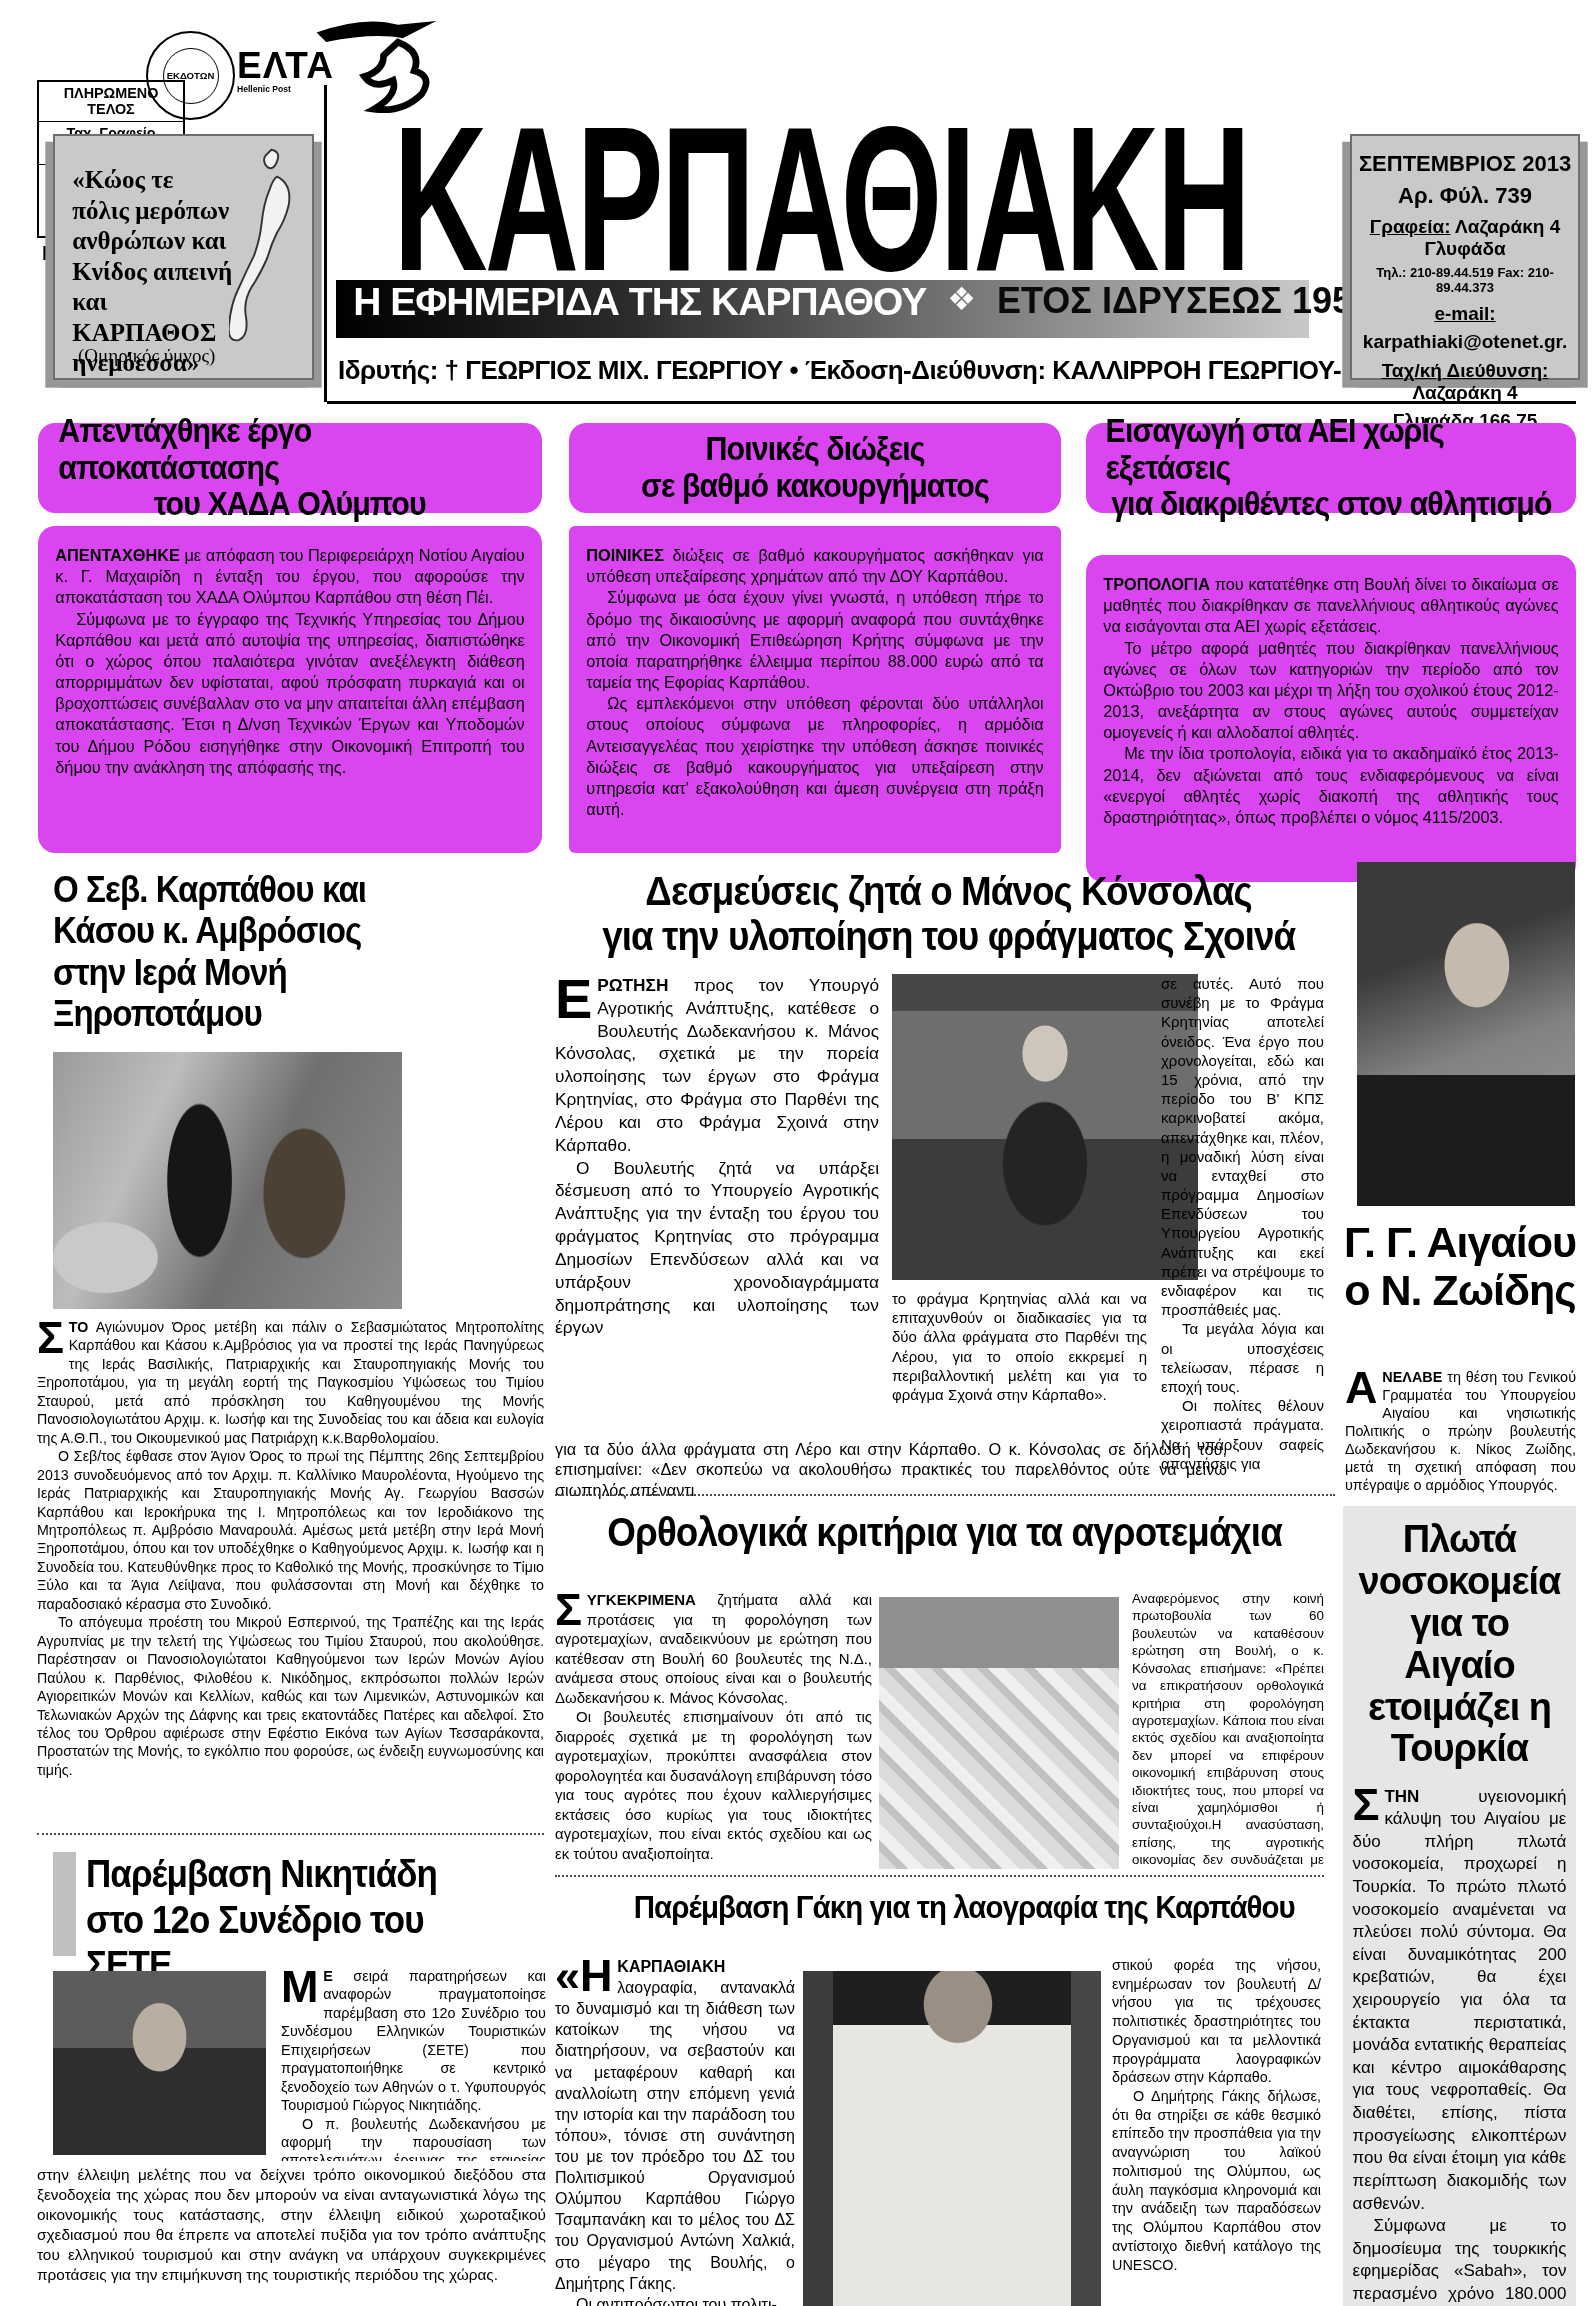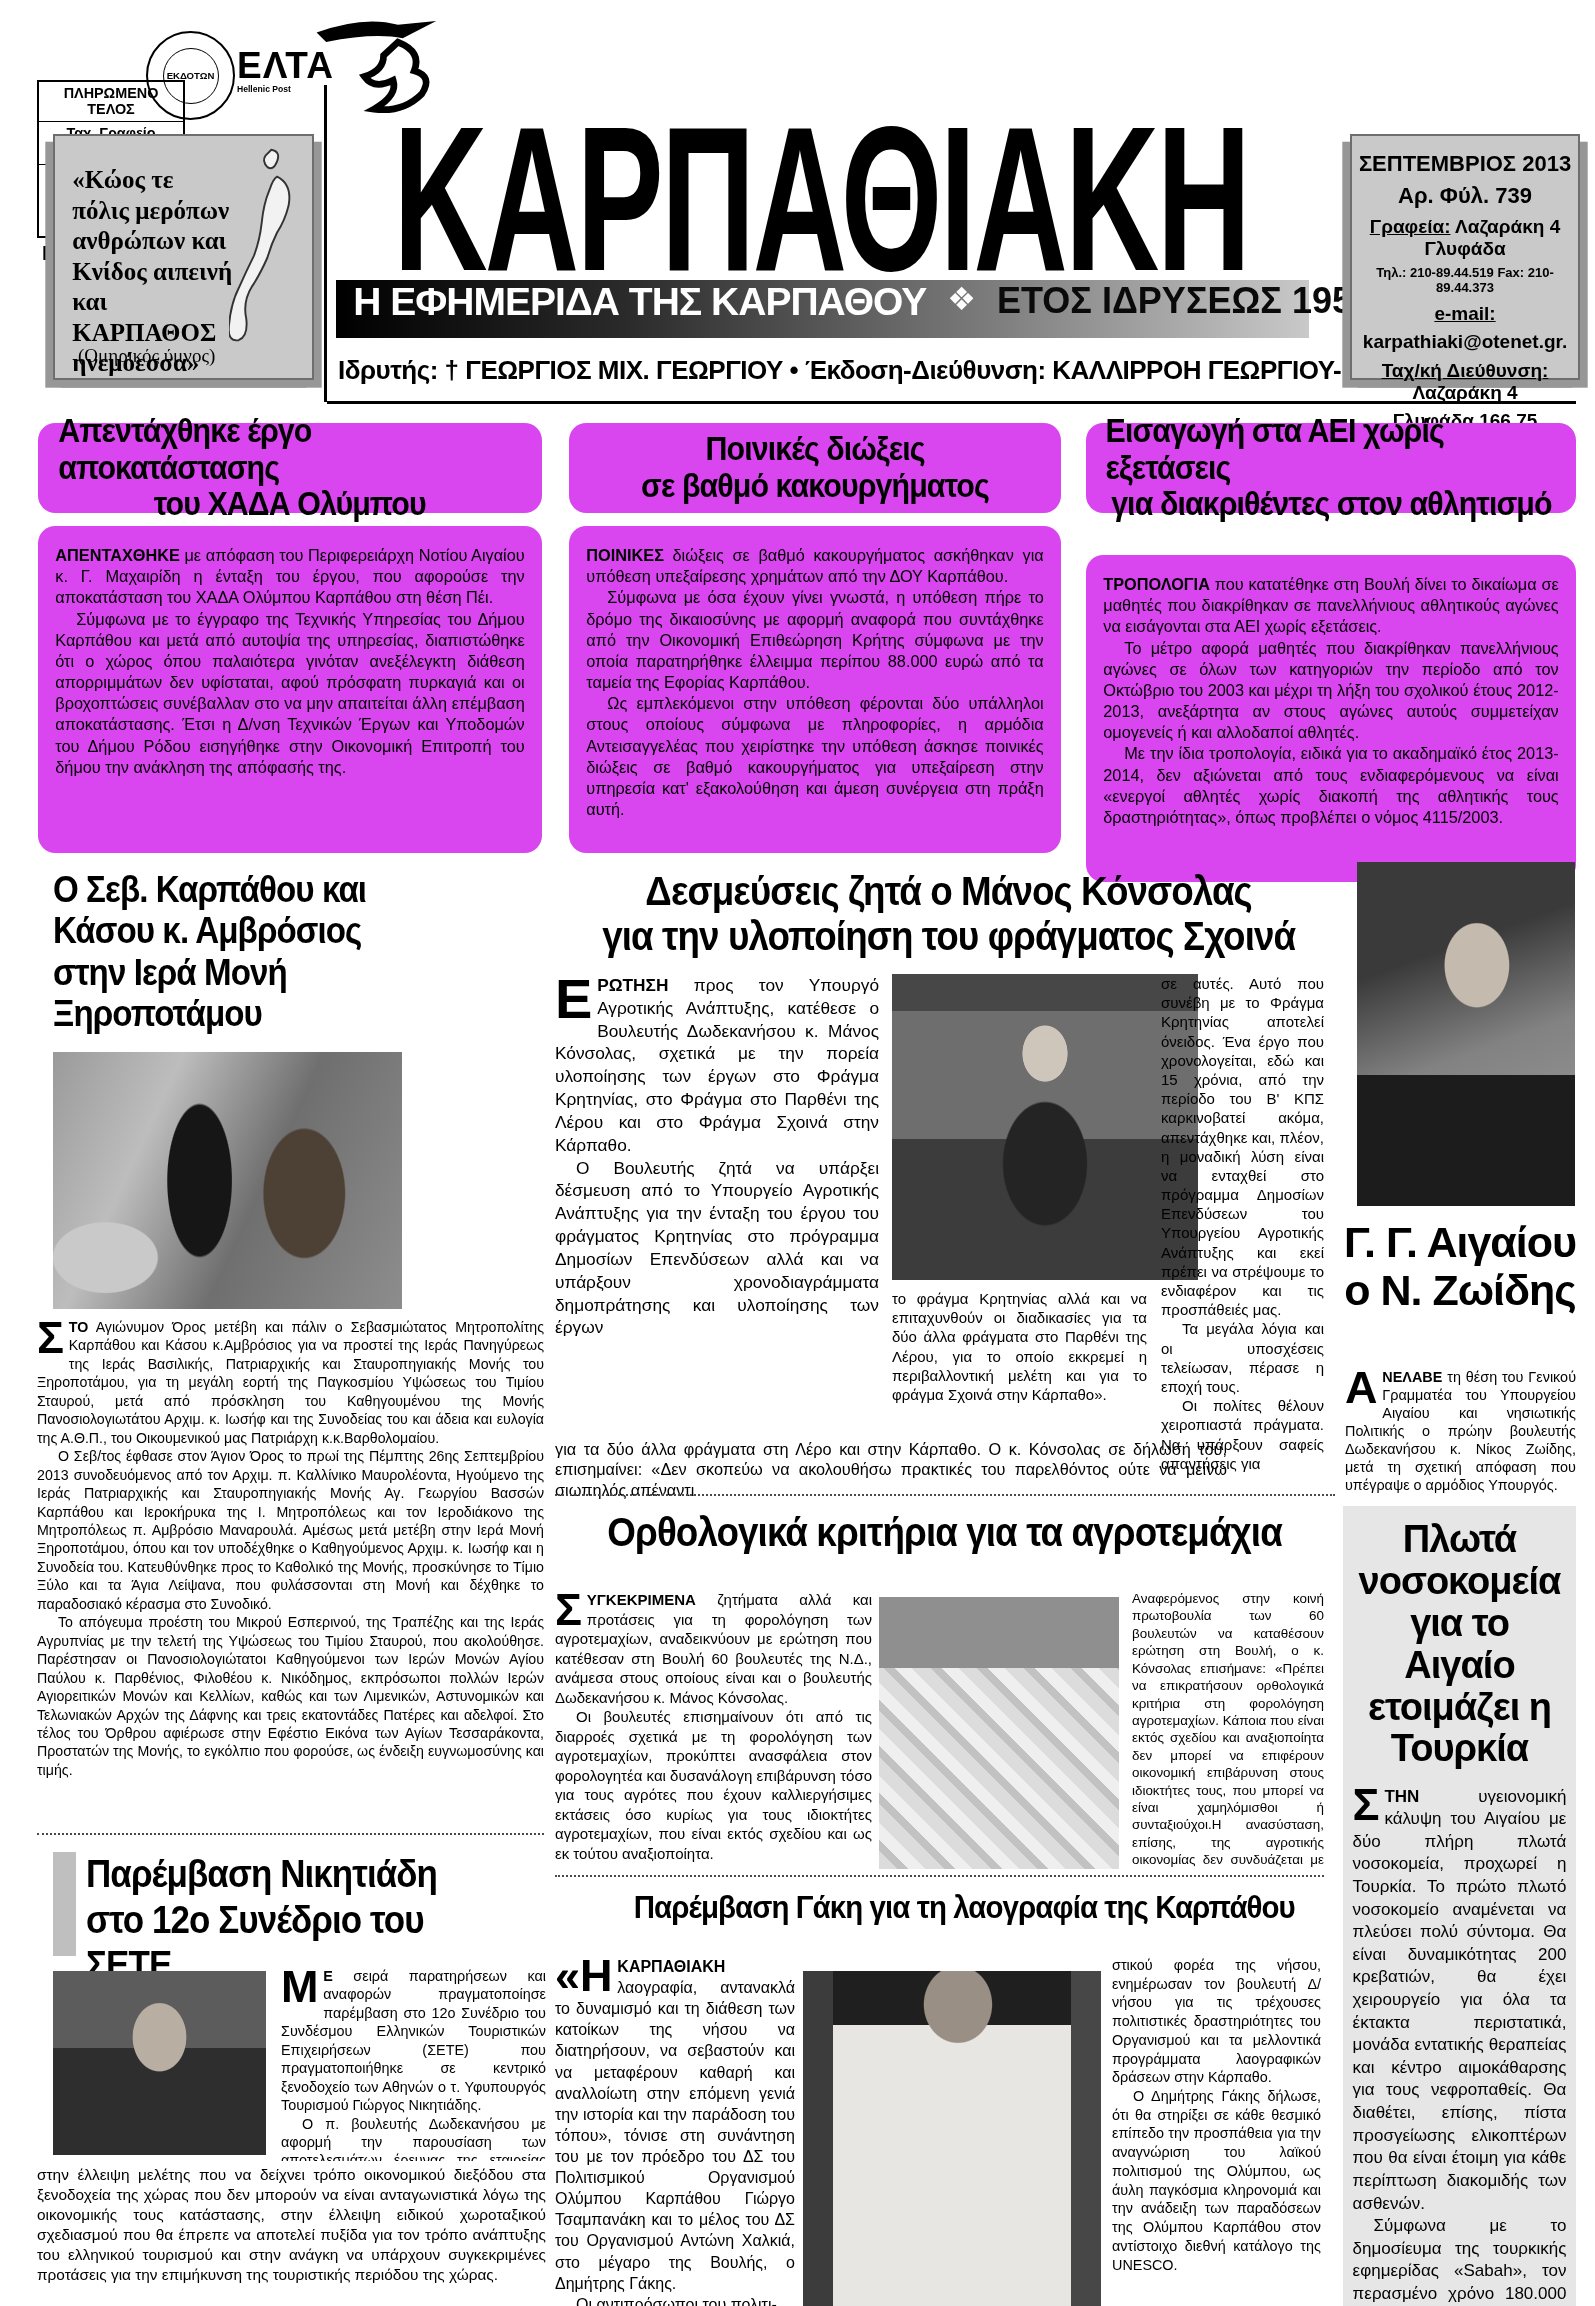--- a/index.html
+++ b/index.html
@@ -52,21 +52,21 @@
   #issuebox .d2{font-size:22px;margin-top:5.8px;}
   #issuebox .ln{font-size:19px;margin-top:6.7px;line-height:1.15;}
   #issuebox .sm{font-size:13px;}
   #issuebox u{text-decoration:underline;}
   
   #a1-head{left:38px;top:423px;width:504px;height:90px;}
   #a2-head{left:569px;top:423px;width:492px;height:90px;}
   #a3-head{left:1086px;top:423px;width:490px;height:90px;}
   .hbox{display:flex;flex-direction:column;align-items:center;justify-content:center;font-size:33px;line-height:1.12;}
   #a1-body{left:38px;top:526px;width:504px;height:327px;padding:19px 17.3px;box-sizing:border-box;font-size:16.3px;line-height:1.3;overflow:hidden;}
-  #a2-body{left:569px;top:526px;width:492px;height:327px;padding:19px 17.3px;box-sizing:border-box;font-size:16.3px;line-height:1.3;overflow:hidden;}
+  #a2-body{left:569px;top:526px;width:492px;height:327px;padding:19px 17.3px;box-sizing:border-box;font-size:16.3px;line-height:1.3;overflow:hidden;border-radius:6px;}
   #a3-body{left:1086px;top:526px;width:490px;height:327px;padding:19px 17.3px;box-sizing:border-box;font-size:16.3px;line-height:1.3;overflow:hidden;margin-top:29px;}
   
   #a4-title{left:53px;top:869px;width:413px;font-size:36px;line-height:1.15;}
   #a4-photo{left:53px;top:1052px;width:349px;height:257px;
     background:
       radial-gradient(ellipse 53px 125px at 42% 50%,#161616 0 60%,transparent 62%),
       radial-gradient(ellipse 67px 106px at 72% 55%,#4d4136 0 60%,transparent 62%),
       radial-gradient(ellipse 86px 58px at 15% 80%,#c9c9c9 0 60%,transparent 62%),
       linear-gradient(115deg,#9a9a9a 0%,#bdbdbd 28%,#6f6f6f 58%,#8d8d8d 100%);}
   #a4-body{left:37px;top:1318px;width:507px;height:509px;font-size:14.2px;line-height:1.3;overflow:hidden;}

